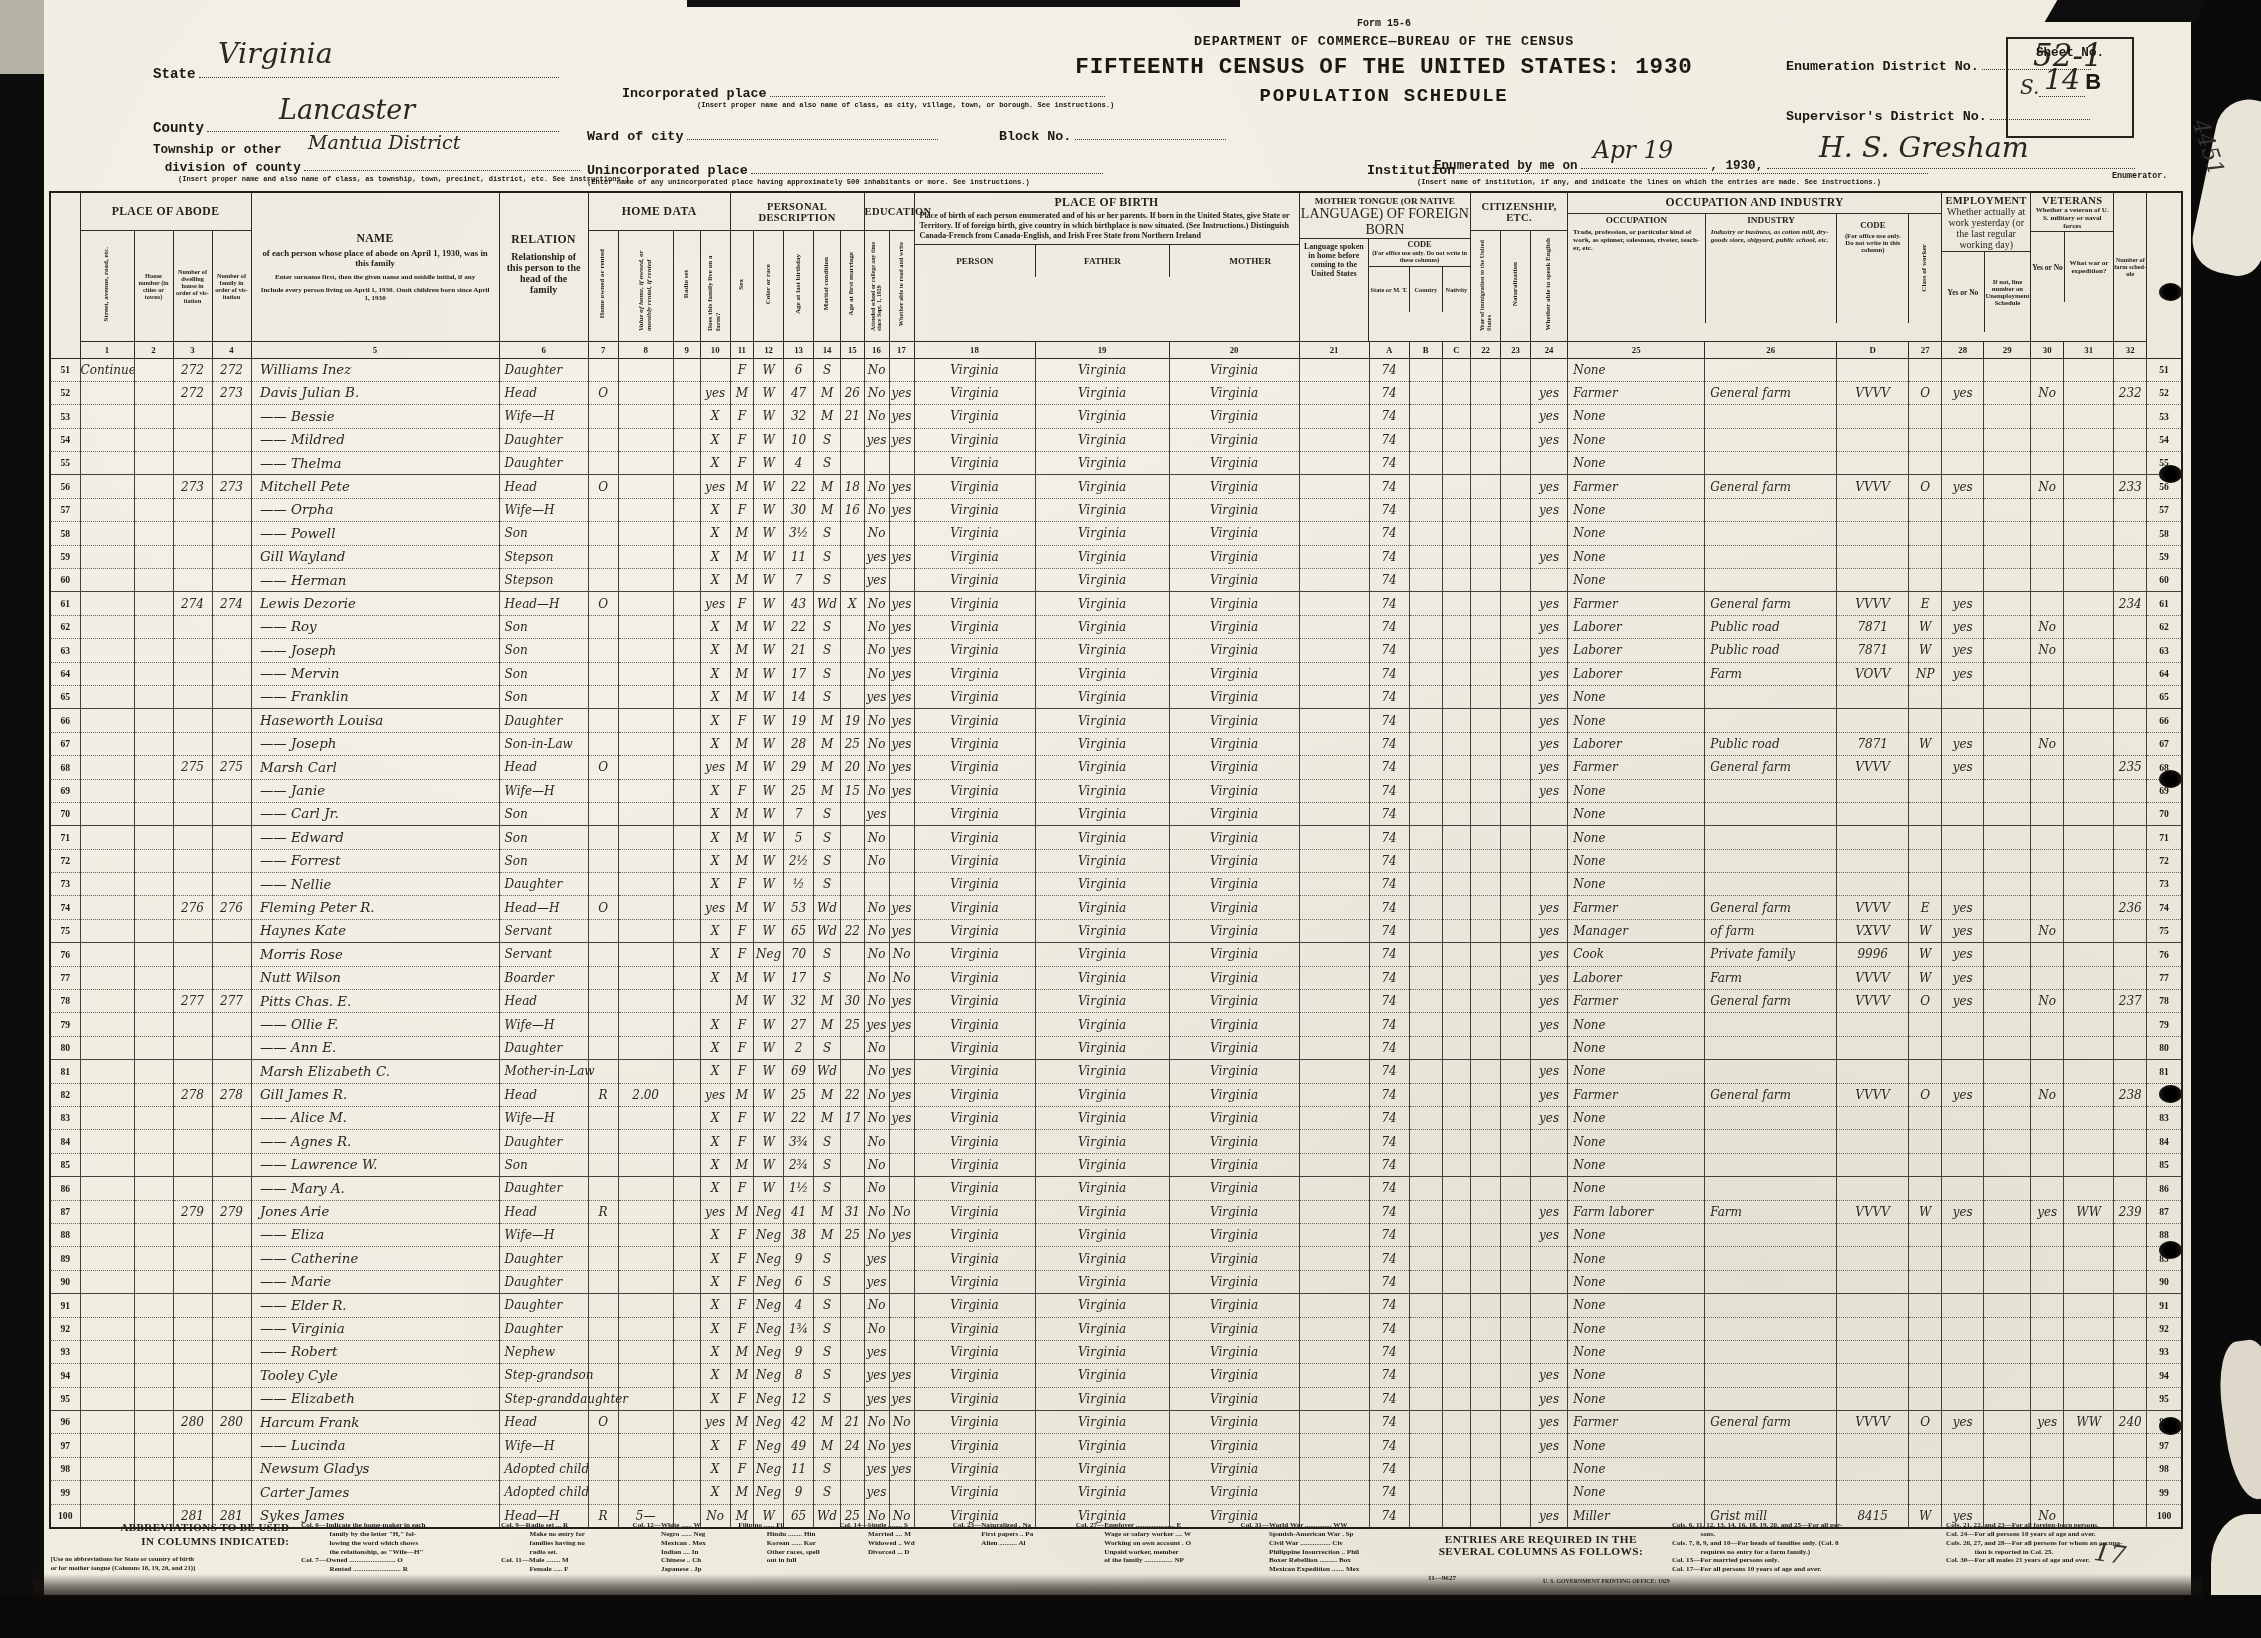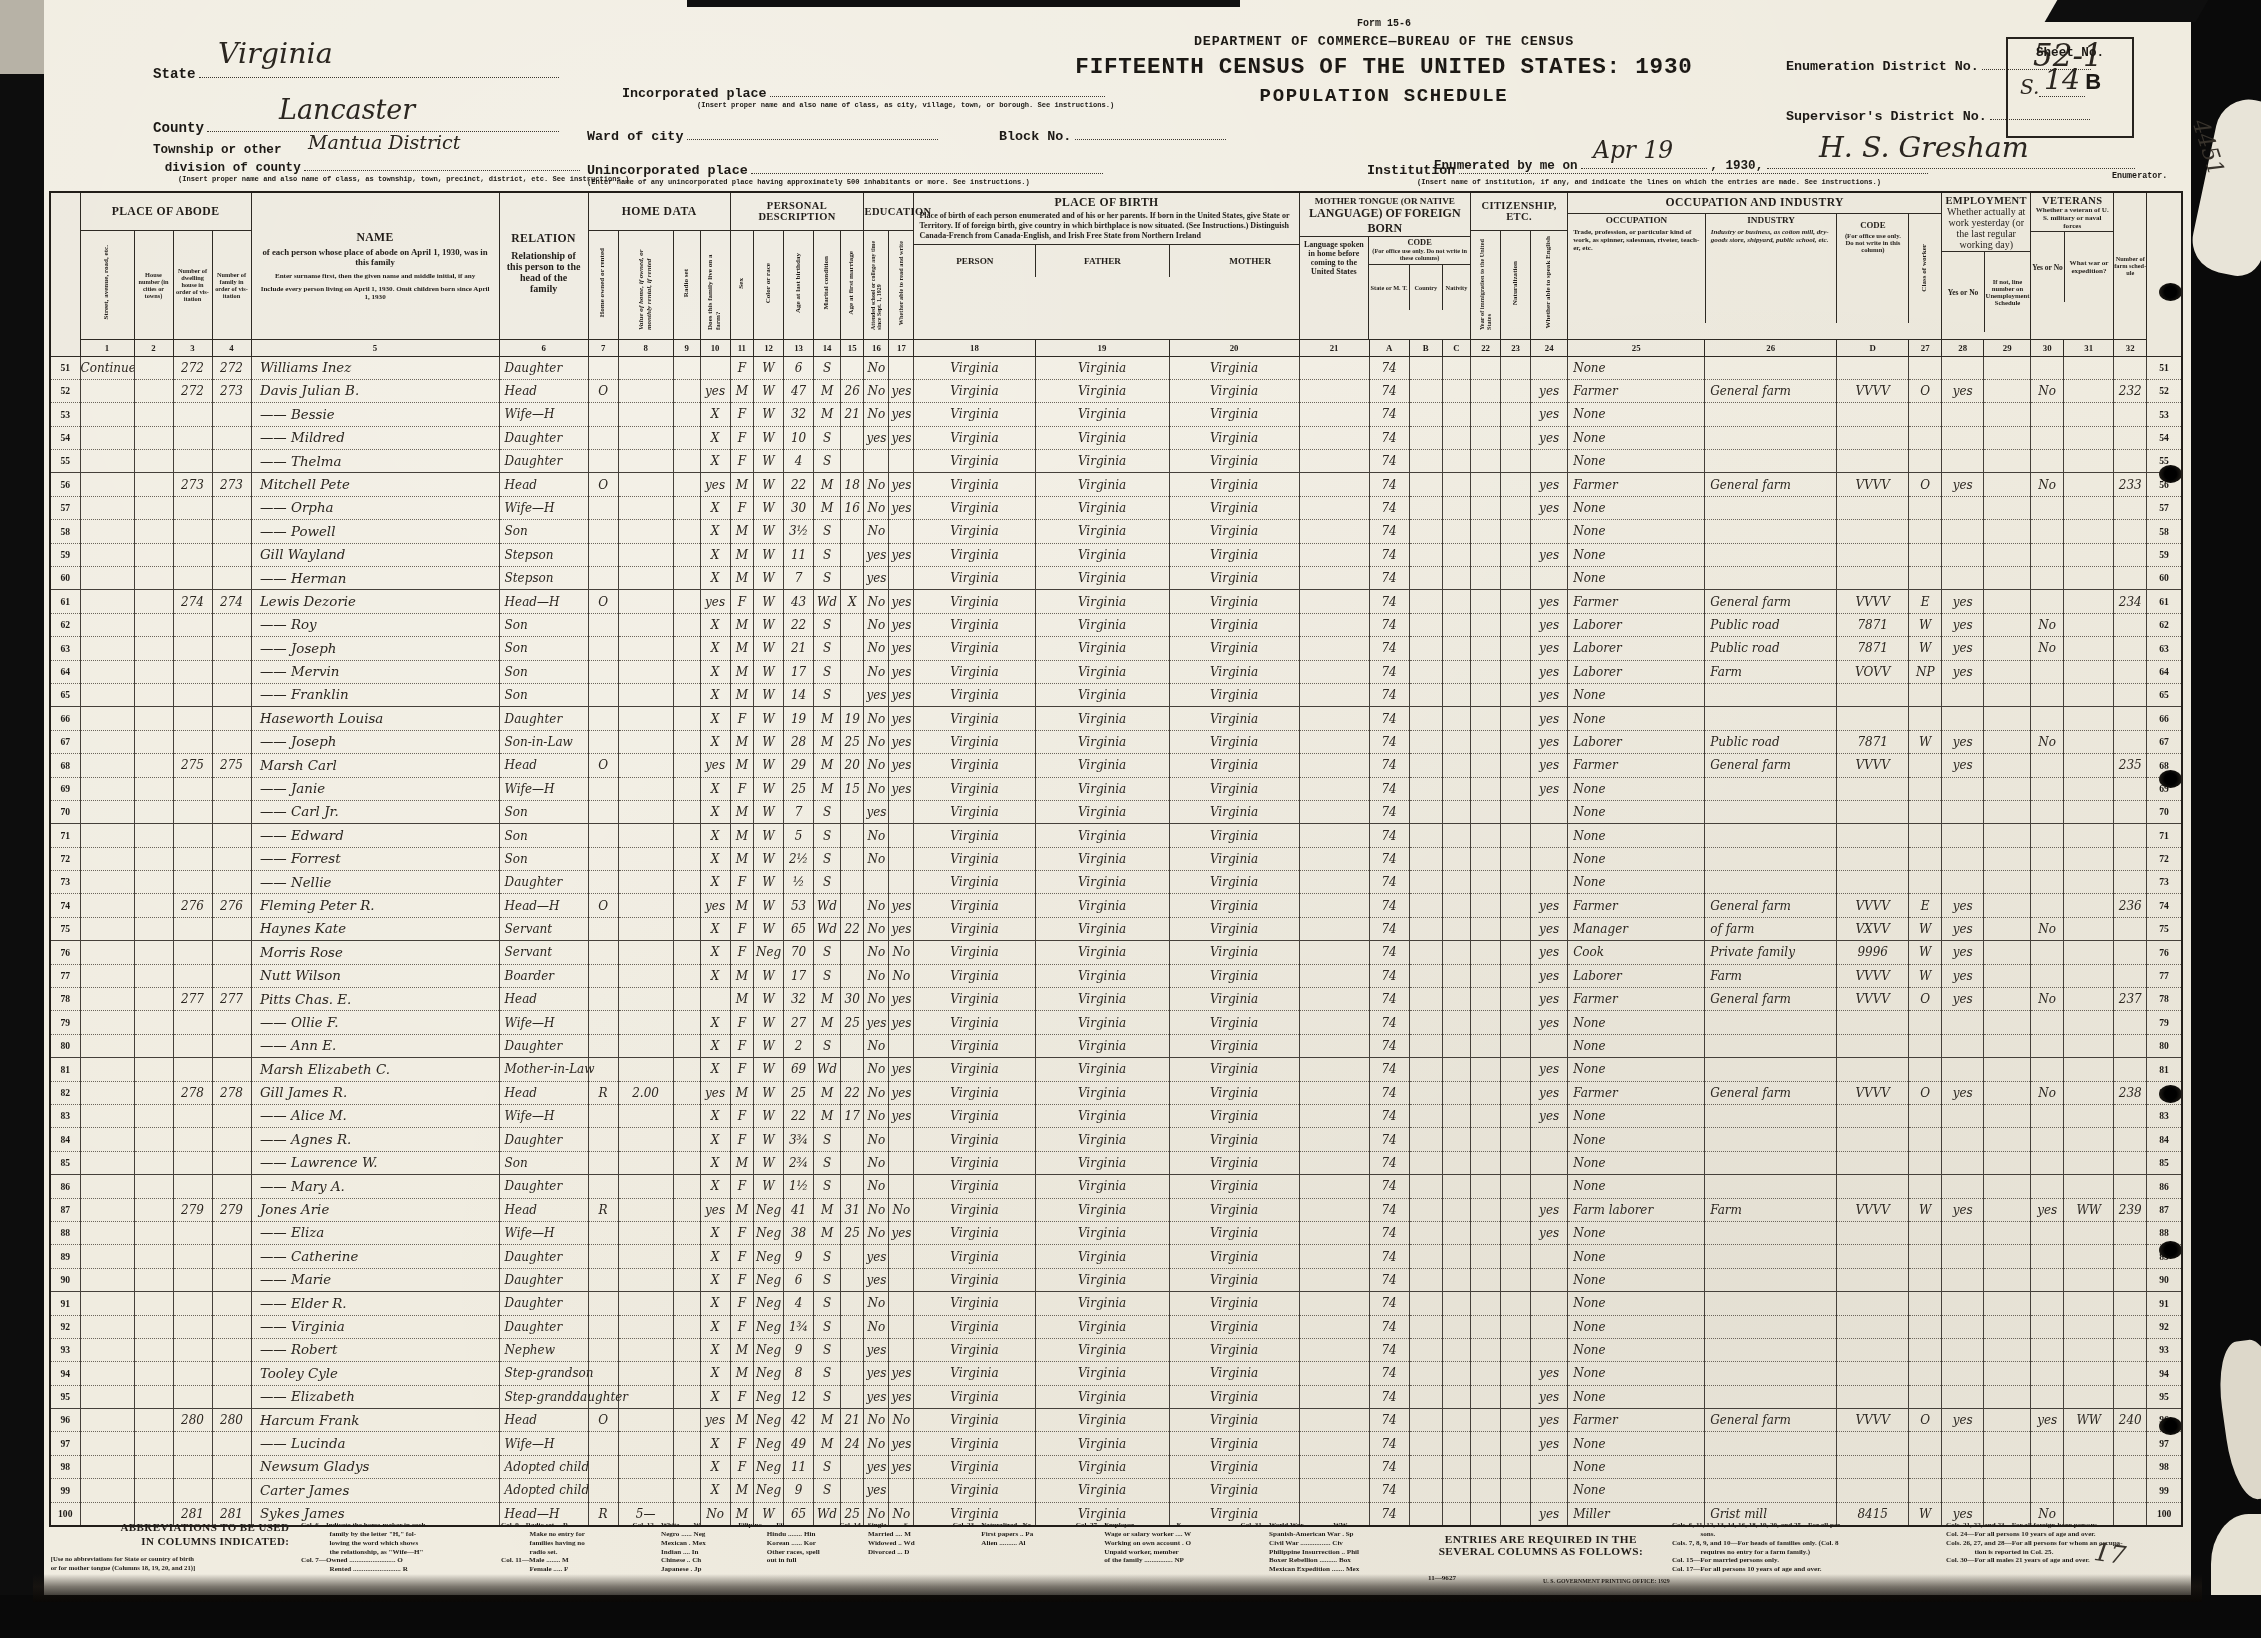--- a/index.html
+++ b/index.html
@@ -227,21 +227,21 @@
           <div class="gt" style="margin-top:2.5px;">PLACE OF BIRTH</div>
           <div class="pobdesc">Place of birth of each person enumerated and of his or her parents.  If born in the United States, give State or Territory.  If of foreign birth, give country in which birthplace is now situated.  (See Instructions.)  Distinguish Canada-French from Canada-English, and Irish Free State from Northern Ireland</div>
           <div class="split" style="border-top:0.8px solid #2e2a24;height:32px;">
             <div class="bcell" style="width:121px;font-size:9.2px;">PERSON</div>
             <div class="bcell" style="width:134px;font-size:9.2px;">FATHER</div>
             <div class="bcell" style="width:130px;font-size:9.2px;padding-left:32px;">MOTHER</div>
           </div>
         </th>
         <th colspan="4" rowspan="2" style="padding:0;vertical-align:top;">
           <div style="font-size:9.2px;font-weight:bold;margin-top:2.5px;">MOTHER TONGUE (OR NATIVE</div>
-          <div style="font-size:12px;font-weight:bold;">LANGUAGE) OF FOREIGN BORN</div>
+          <div style="font-size:14px;font-weight:normal;">LANGUAGE) OF FOREIGN BORN</div>
           <div class="split" style="border-top:0.8px solid #2e2a24;height:102px;">
             <div style="width:70px;font-size:8px;font-weight:bold;padding:3.3px 1.7px;">Language spoken in home before coming to the United States</div>
             <div style="width:102px;padding:0;">
               <div style="font-size:8.4px;font-weight:bold;margin-top:1.7px;">CODE</div>
               <div style="font-size:6.3px;font-weight:bold;padding:0 1.7px;">(For office use only. Do not write in these columns)</div>
               <div class="split" style="border-top:0.8px solid #2e2a24;height:45px;margin-top:2.5px;">
                 <div class="bcell" style="width:40px;font-size:6.3px;">State or M. T.</div>
                 <div class="bcell" style="width:33px;font-size:6.3px;">Country</div>
                 <div class="bcell" style="width:28.5px;font-size:6.3px;">Na­tivity</div>
               </div>

